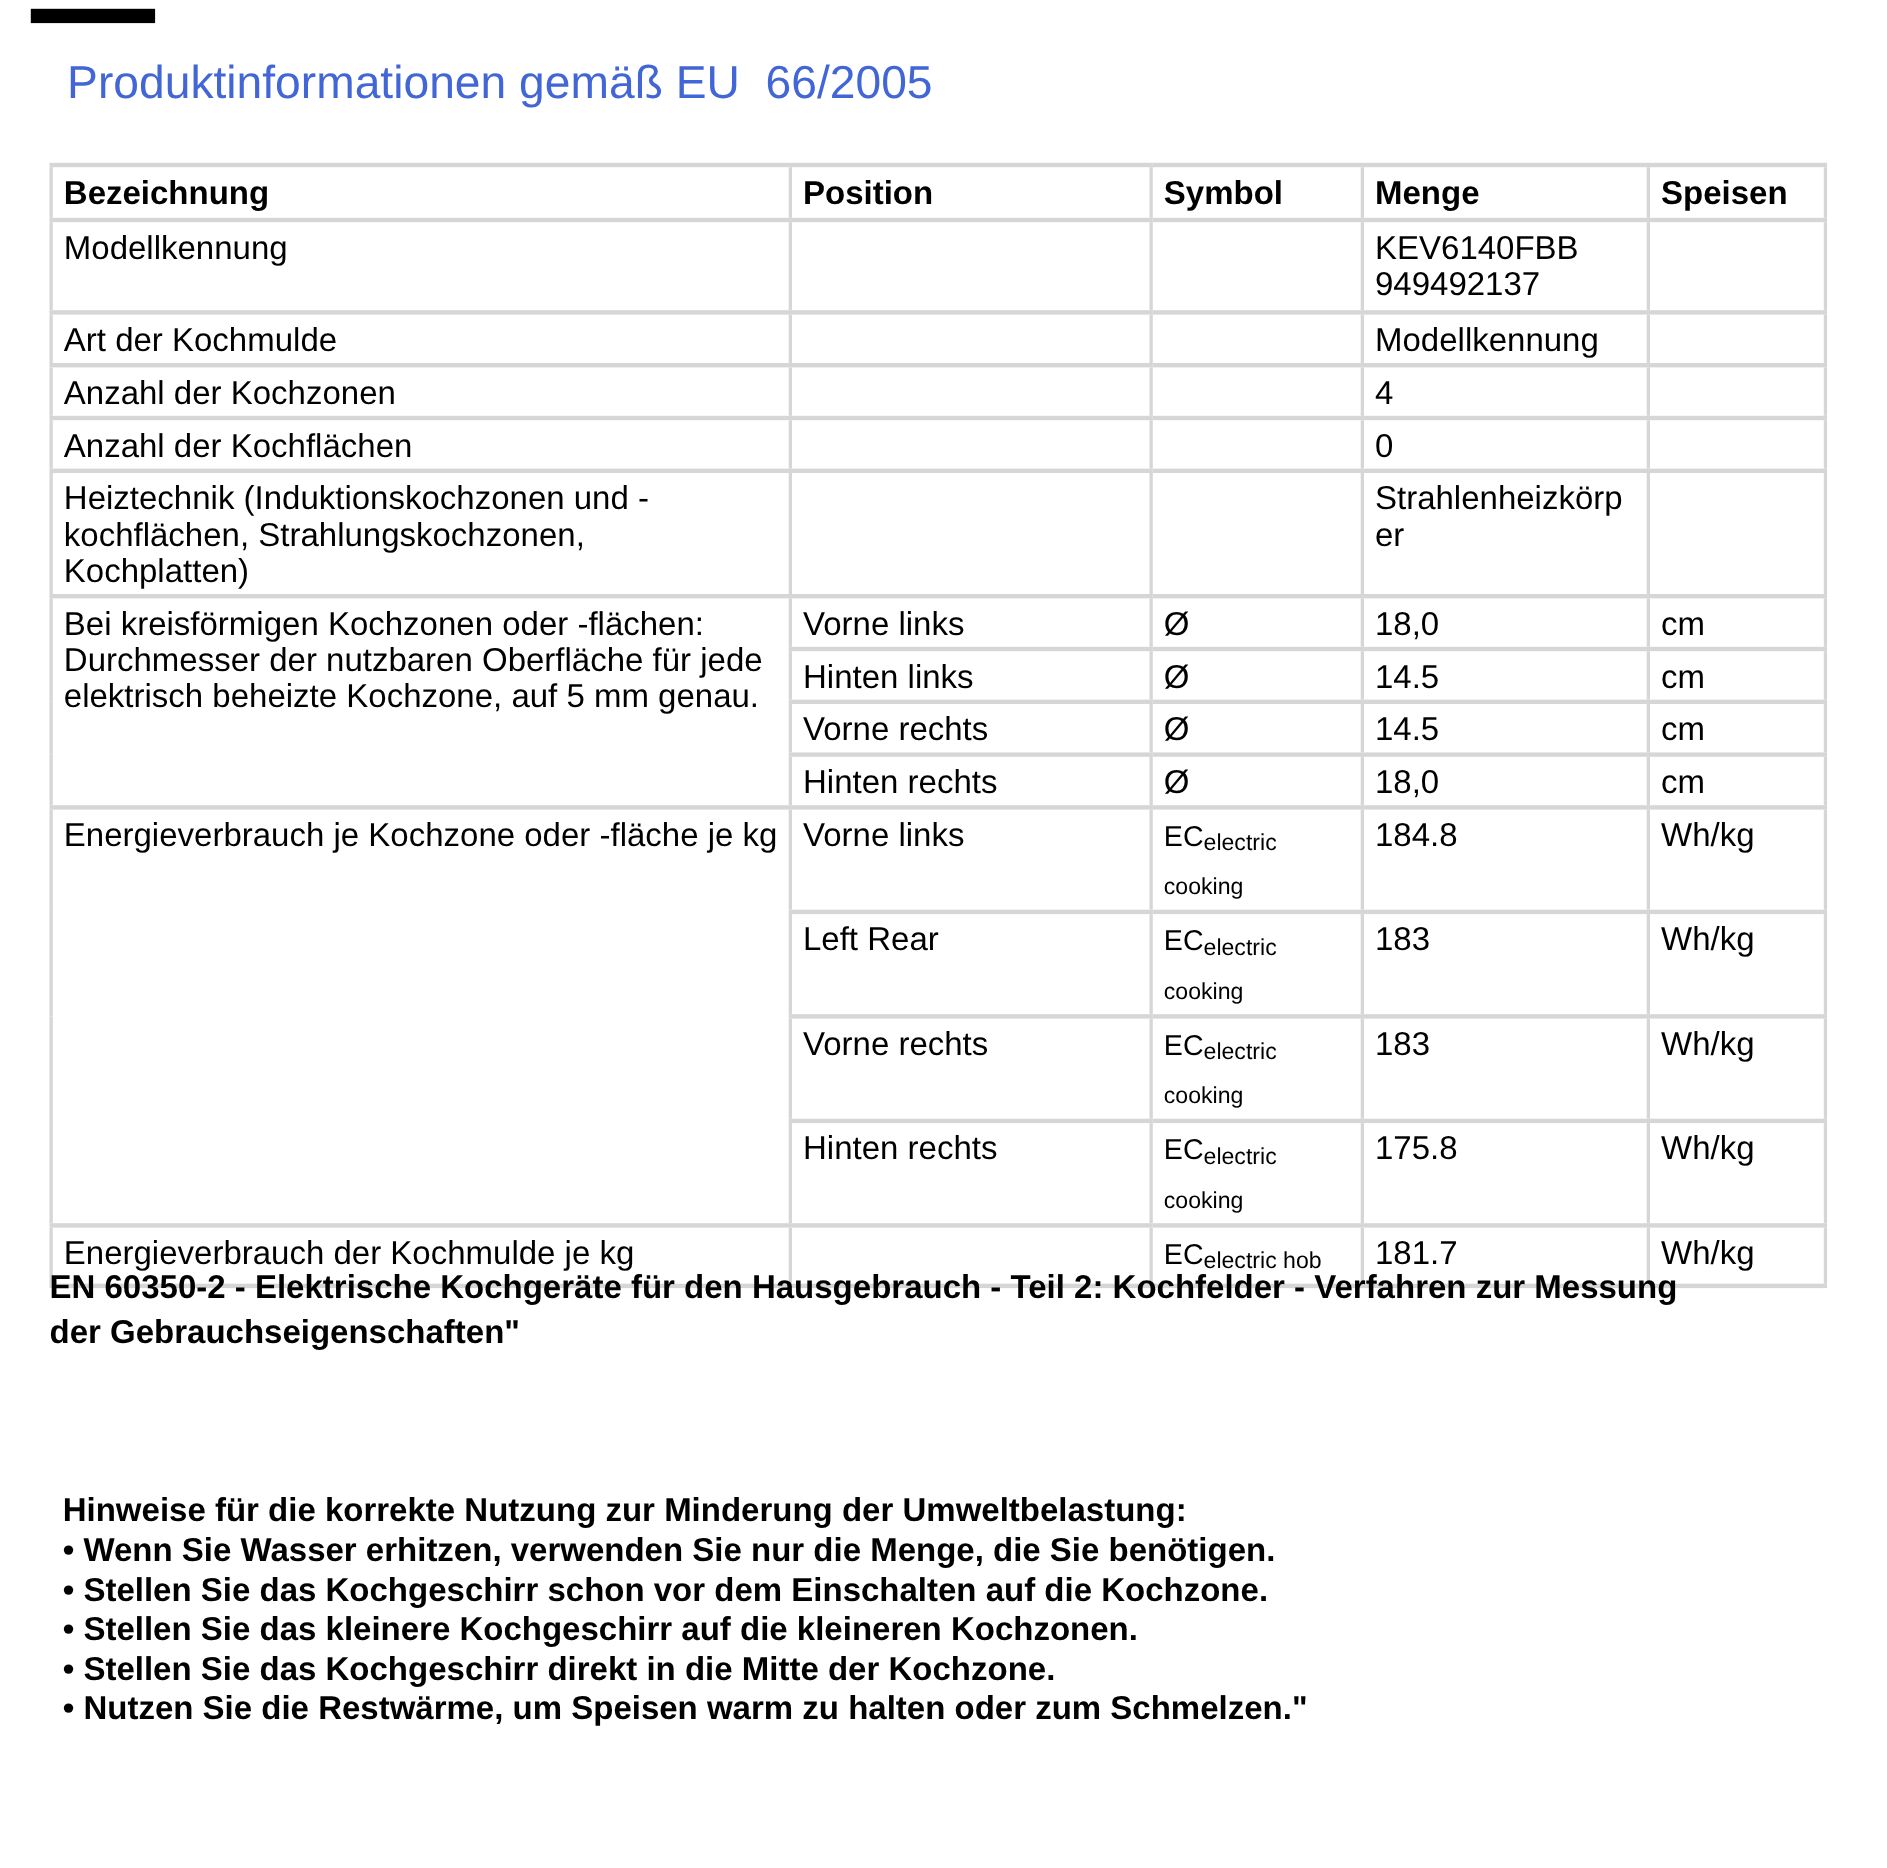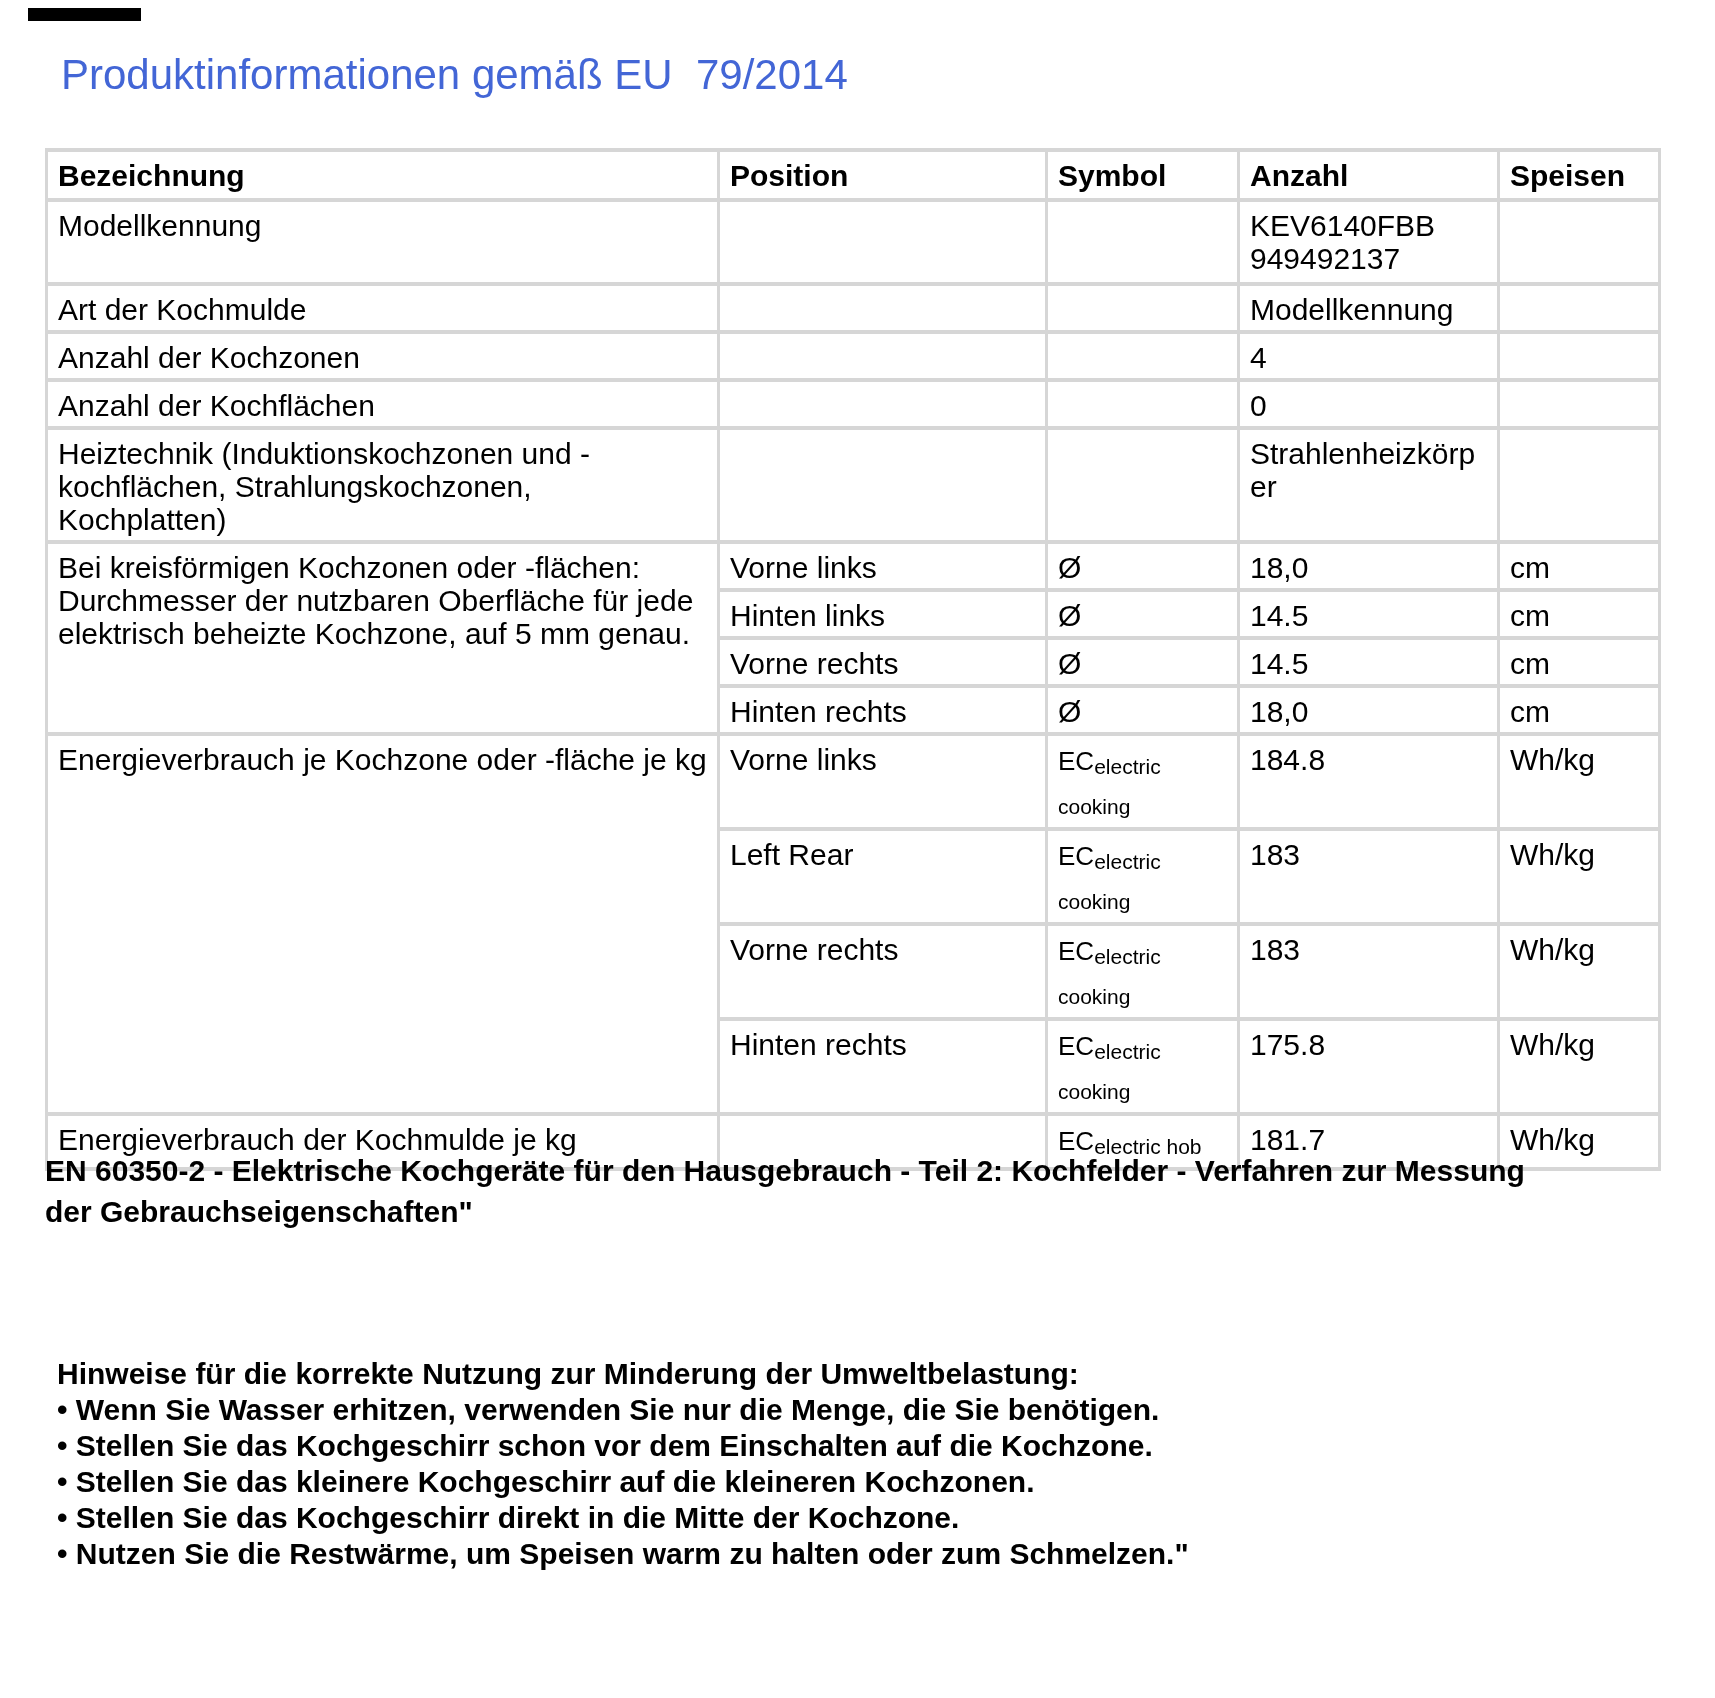--- a/index.html
+++ b/index.html
@@ -65,37 +65,37 @@
     width: 1480px;
     font-size: 30px; font-weight: 700; line-height: 36px;
   }
   .hint-line { white-space: nowrap; margin-left: 12px; }
 </style>
 </head>
 <body>
 
 <div class="corner-mark"></div>
 
-<h1 class="title">Produktinformationen gemäß EU  79/2014</h1>
+<h1 class="title">Produktinformationen gemäß EU  66/2005</h1>
 
 <table class="product-table">
   <colgroup>
       <col class="c1">
       <col class="c2">
       <col class="c3">
       <col class="c4">
       <col class="c5">
     </colgroup>
 
   <tbody>
       <tr class="r-head">
     <th>Bezeichnung</th>
     <th>Position</th>
     <th>Symbol</th>
-    <th>Anzahl</th>
+    <th>Menge</th>
     <th>Speisen</th>
   </tr>
 
   <tr class="r-model">
     <td>Modellkennung</td>
     <td></td>
     <td></td>
     <td class="val">KEV6140FBB
 949492137</td>
     <td></td>

